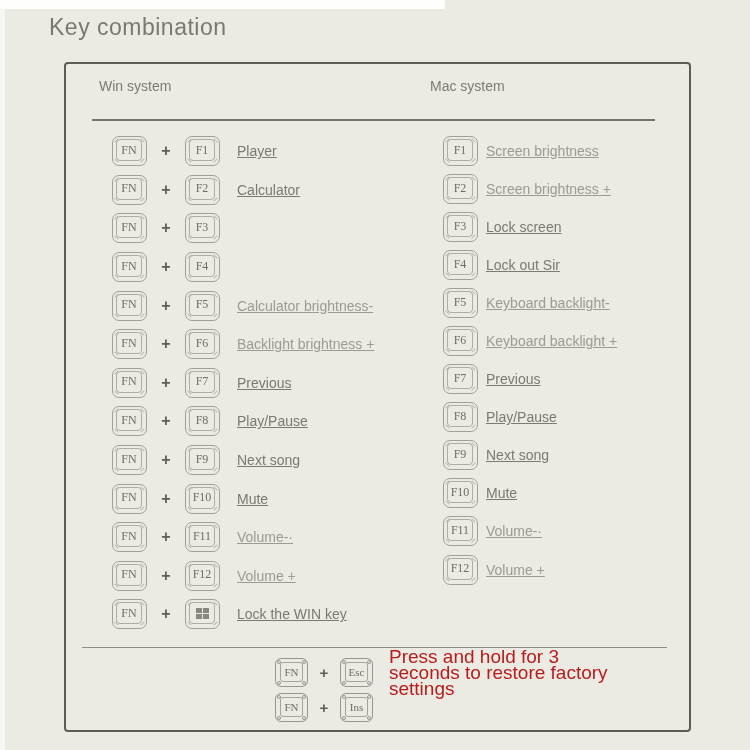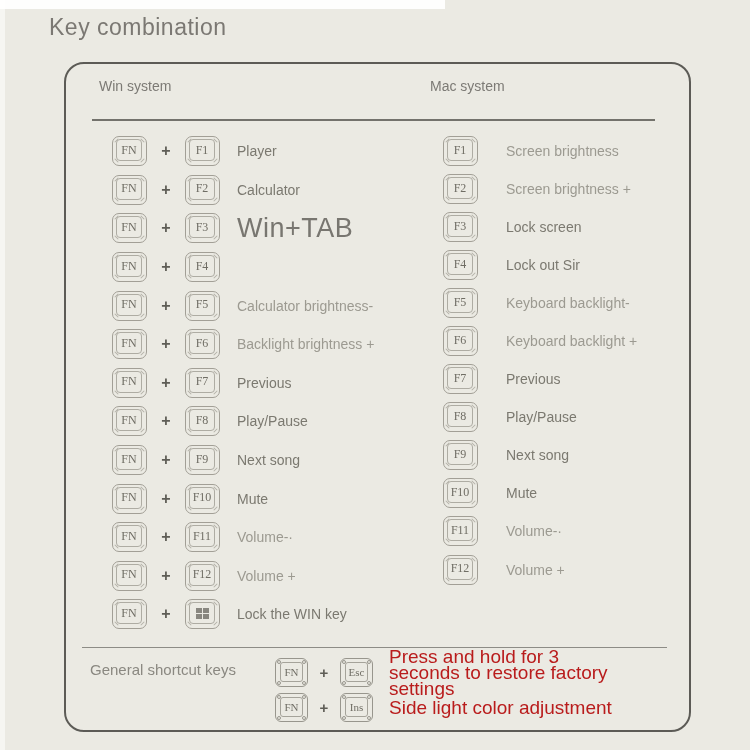--- a/index.html
+++ b/index.html
@@ -14,21 +14,21 @@
   .top-strip{position:absolute;left:0;top:0;width:445px;height:9px;background:rgba(255,255,255,.92);}
   .left-strip{position:absolute;left:0;top:0;width:5px;height:750px;background:rgba(255,255,255,.55);}
 
   .page-title{
     position:absolute;left:49px;top:12px;
     font-size:23px;line-height:30px;color:#7b7873;letter-spacing:.5px;font-weight:400;
   }
 
   .panel{
     position:absolute;left:64px;top:62px;width:623px;height:666px;
-    border:2px solid #5c5b56;border-radius:20px;background:transparent;
+    border:2px solid #5c5b56;border-radius:4px;background:transparent;
   }
   .col-header{position:absolute;top:14px;font-size:14px;line-height:16px;color:#7c7a75;}
   .col-header.win{left:33px;}
   .col-header.mac{left:364px;}
   .header-divider{position:absolute;left:26px;top:55px;width:563px;height:2px;background:#73726c;}
 
   .rows{position:absolute;}
   .win-rows{left:46px;top:68px;}
   .mac-rows{left:377px;top:68px;}
   .row{display:flex;align-items:center;}
@@ -49,22 +49,22 @@
   .keycap::before,.keycap::after,.kc-ticks::before,.kc-ticks::after{
     content:"";position:absolute;width:5px;height:1px;background:#b2b0a7;
   }
   .keycap::before{top:3px;right:1px;transform:rotate(45deg);}
   .keycap::after{bottom:4px;left:1px;transform:rotate(45deg);}
   .kc-ticks::before{top:3px;left:1px;transform:rotate(-45deg);}
   .kc-ticks::after{bottom:4px;right:1px;transform:rotate(-45deg);}
 
   .plus{flex:none;width:38px;text-align:center;font-size:16px;font-weight:bold;color:#5e5d56;}
 
-  .row-label{margin-left:17px;font-size:14px;color:#7b7970;white-space:nowrap;}
-  .mac-row .row-label{margin-left:28px;}
+  .row-label{margin-left:17px;font-size:14px;color:#7b7970;white-space:nowrap;text-decoration:underline;}
+  .mac-row .row-label{margin-left:8px;}
   .row-label.light{color:#9c9a91;}
   .row-label.big{font-size:27px;color:#787670;letter-spacing:.5px;}
 
   .winlogo{
     width:13px;height:11px;display:inline-block;
     background:
       linear-gradient(#898780,#898780) left top/6px 5px no-repeat,
       linear-gradient(#898780,#898780) right top/6px 5px no-repeat,
       linear-gradient(#898780,#898780) left bottom/6px 5px no-repeat,
       linear-gradient(#898780,#898780) right bottom/6px 5px no-repeat;
@@ -118,21 +118,20 @@
     <span class="keycap"><span class="kc-ticks"></span><span class="kc-in kc-label js-mod">FN</span></span>
     <span class="plus js-plus">+</span>
     <span class="keycap"><span class="kc-ticks"></span><span class="kc-in kc-label js-key">F2</span></span>
     <span class="row-label js-label normal">Calculator</span>
   </div>
 
   <div class="row win-row">
     <span class="keycap"><span class="kc-ticks"></span><span class="kc-in kc-label js-mod">FN</span></span>
     <span class="plus js-plus">+</span>
     <span class="keycap"><span class="kc-ticks"></span><span class="kc-in kc-label js-key">F3</span></span>
-    <span class="row-label js-label big">Win+TAB</span>
   </div>
 
   <div class="row win-row">
     <span class="keycap"><span class="kc-ticks"></span><span class="kc-in kc-label js-mod">FN</span></span>
     <span class="plus js-plus">+</span>
     <span class="keycap"><span class="kc-ticks"></span><span class="kc-in kc-label js-key">F4</span></span>
   </div>
 
   <div class="row win-row">
     <span class="keycap"><span class="kc-ticks"></span><span class="kc-in kc-label js-mod">FN</span></span>
@@ -255,21 +254,20 @@
     <span class="row-label js-label light">Volume-·</span>
   </div>
 
   <div class="row mac-row">
     <span class="keycap"><span class="kc-ticks"></span><span class="kc-in kc-label js-key">F12</span></span>
     <span class="row-label js-label light">Volume +</span>
   </div>
 </div>
 
     <div class="footer-divider"></div>
-    <div class="footer-label">General shortcut keys</div>
     <div class="footer-rows" id="footer-rows">
   <div class="footer-row">
     <span class="keycapB">
             <span class="dot tl"></span>
             <span class="dot tr"></span>
             <span class="dot bl"></span>
             <span class="dot br"></span>
             <span class="kcB-in js-mod">FN</span>
           </span>
     <span class="plus js-plus">+</span>
@@ -292,17 +290,16 @@
             <span class="kcB-in js-mod">FN</span>
           </span>
     <span class="plus js-plus">+</span>
     <span class="keycapB">
             <span class="dot tl"></span>
             <span class="dot tr"></span>
             <span class="dot bl"></span>
             <span class="dot br"></span>
             <span class="kcB-in js-key">Ins</span>
           </span>
-    <span class="footer-label-text js-label">Side light color adjustment</span>
   </div>
 </div>
   </section>
 </div>
 
 </body></html>

